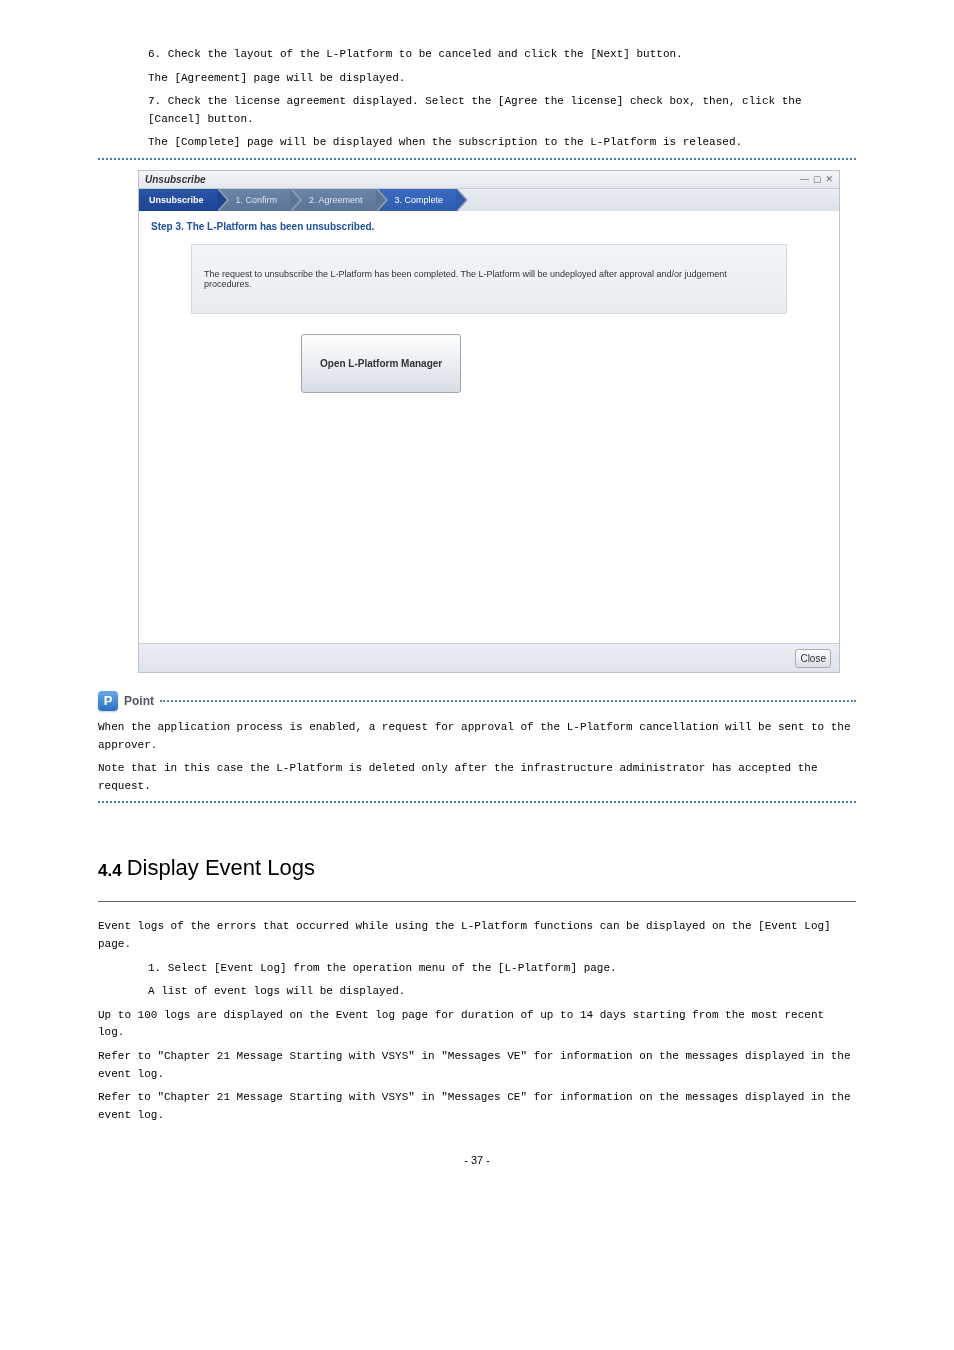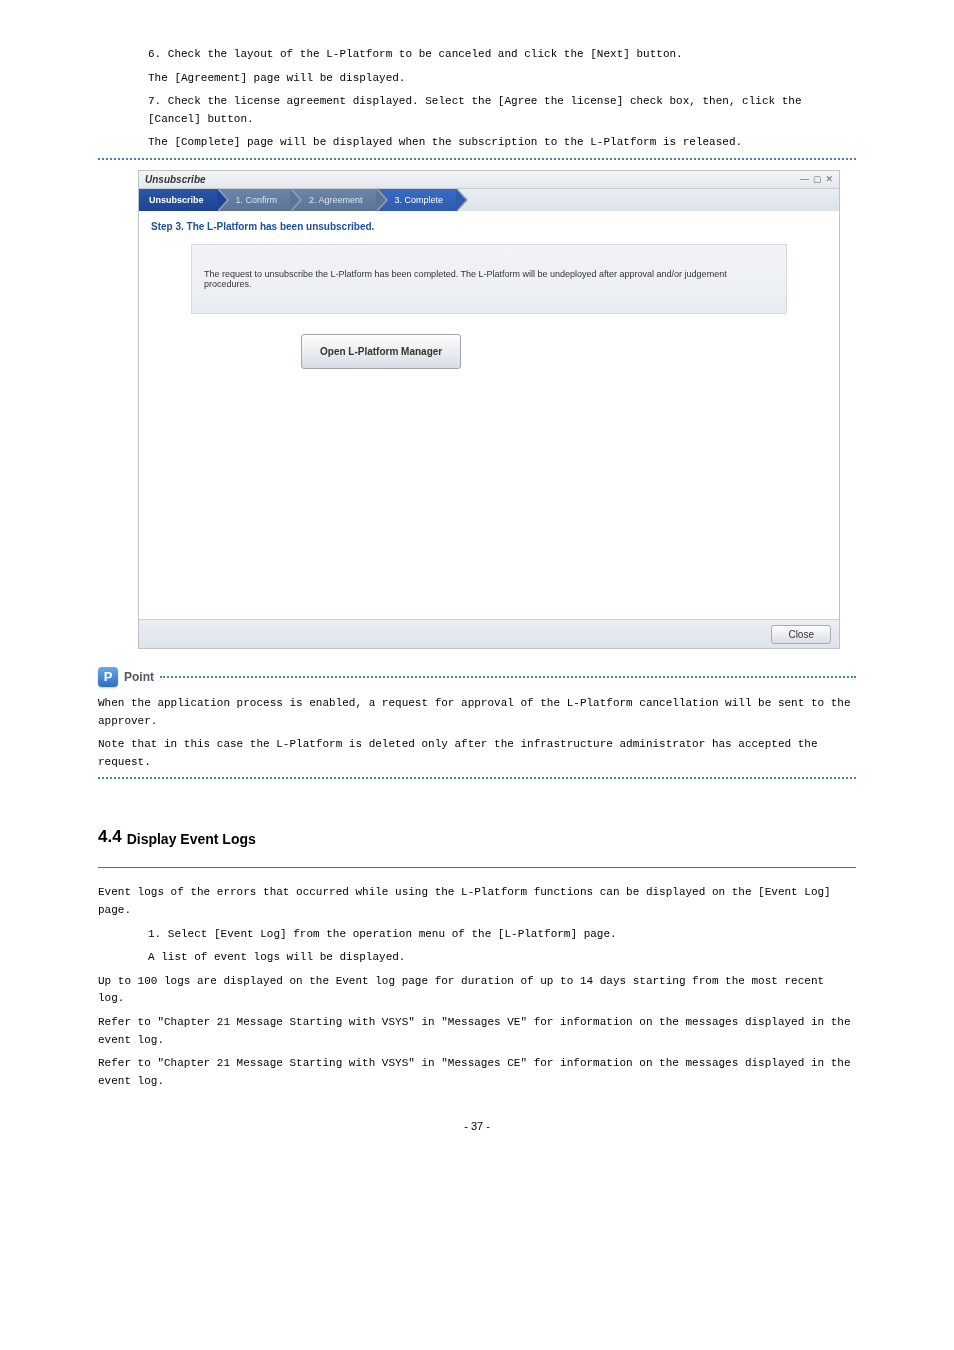--- a/index.html
+++ b/index.html
@@ -134,38 +134,38 @@
     font-size: 9px;
     color: #333;
     text-align: left;
   }
   .open-btn-wrap {
     margin-left: 150px;
     margin-bottom: 20px;
   }
   .open-btn {
     display: inline-block;
-    padding: 11px 18px;
+    padding: 23px 18px;
     font-size: 10px;
     font-weight: bold;
     color: #333;
     background: linear-gradient(#fefefe, #d7dde5);
     border: 1px solid #9ea7b1;
     border-radius: 3px;
   }
   .sc-spacer { height: 230px; }
   .sc-footer {
     background: linear-gradient(#ebeef3, #dfe4eb);
     border-top: 1px solid #c9cfd6;
     padding: 4px 8px;
     text-align: right;
   }
   .close-btn {
     display: inline-block;
-    padding: 3px 16px;
+    padding: 3px 4px;
     font-size: 10px;
     color: #333;
     background: linear-gradient(#fefefe, #d9dee5);
     border: 1px solid #a6adb6;
     border-radius: 3px;
   }
   
   .point-row {
     display: flex;
     align-items: center;
@@ -200,22 +200,22 @@
     gap: 5px;
     margin-top: 24px;
     border-bottom: 1px solid #666;
     padding-bottom: 20px;
   }
   .sec-num {
     font-size: 17px;
     font-weight: bold;
   }
   .sec-name {
-    font-size: 14px;
-    font-weight: bold;
+    font-size: 22px;
+    font-weight: normal;
     margin-top: 28px;
   }
   .point-text { margin-top: 8px; }
   .page-num {
     text-align: center;
     font-size: 11px;
     margin-top: 30px;
   }
 </style>
 </head>

